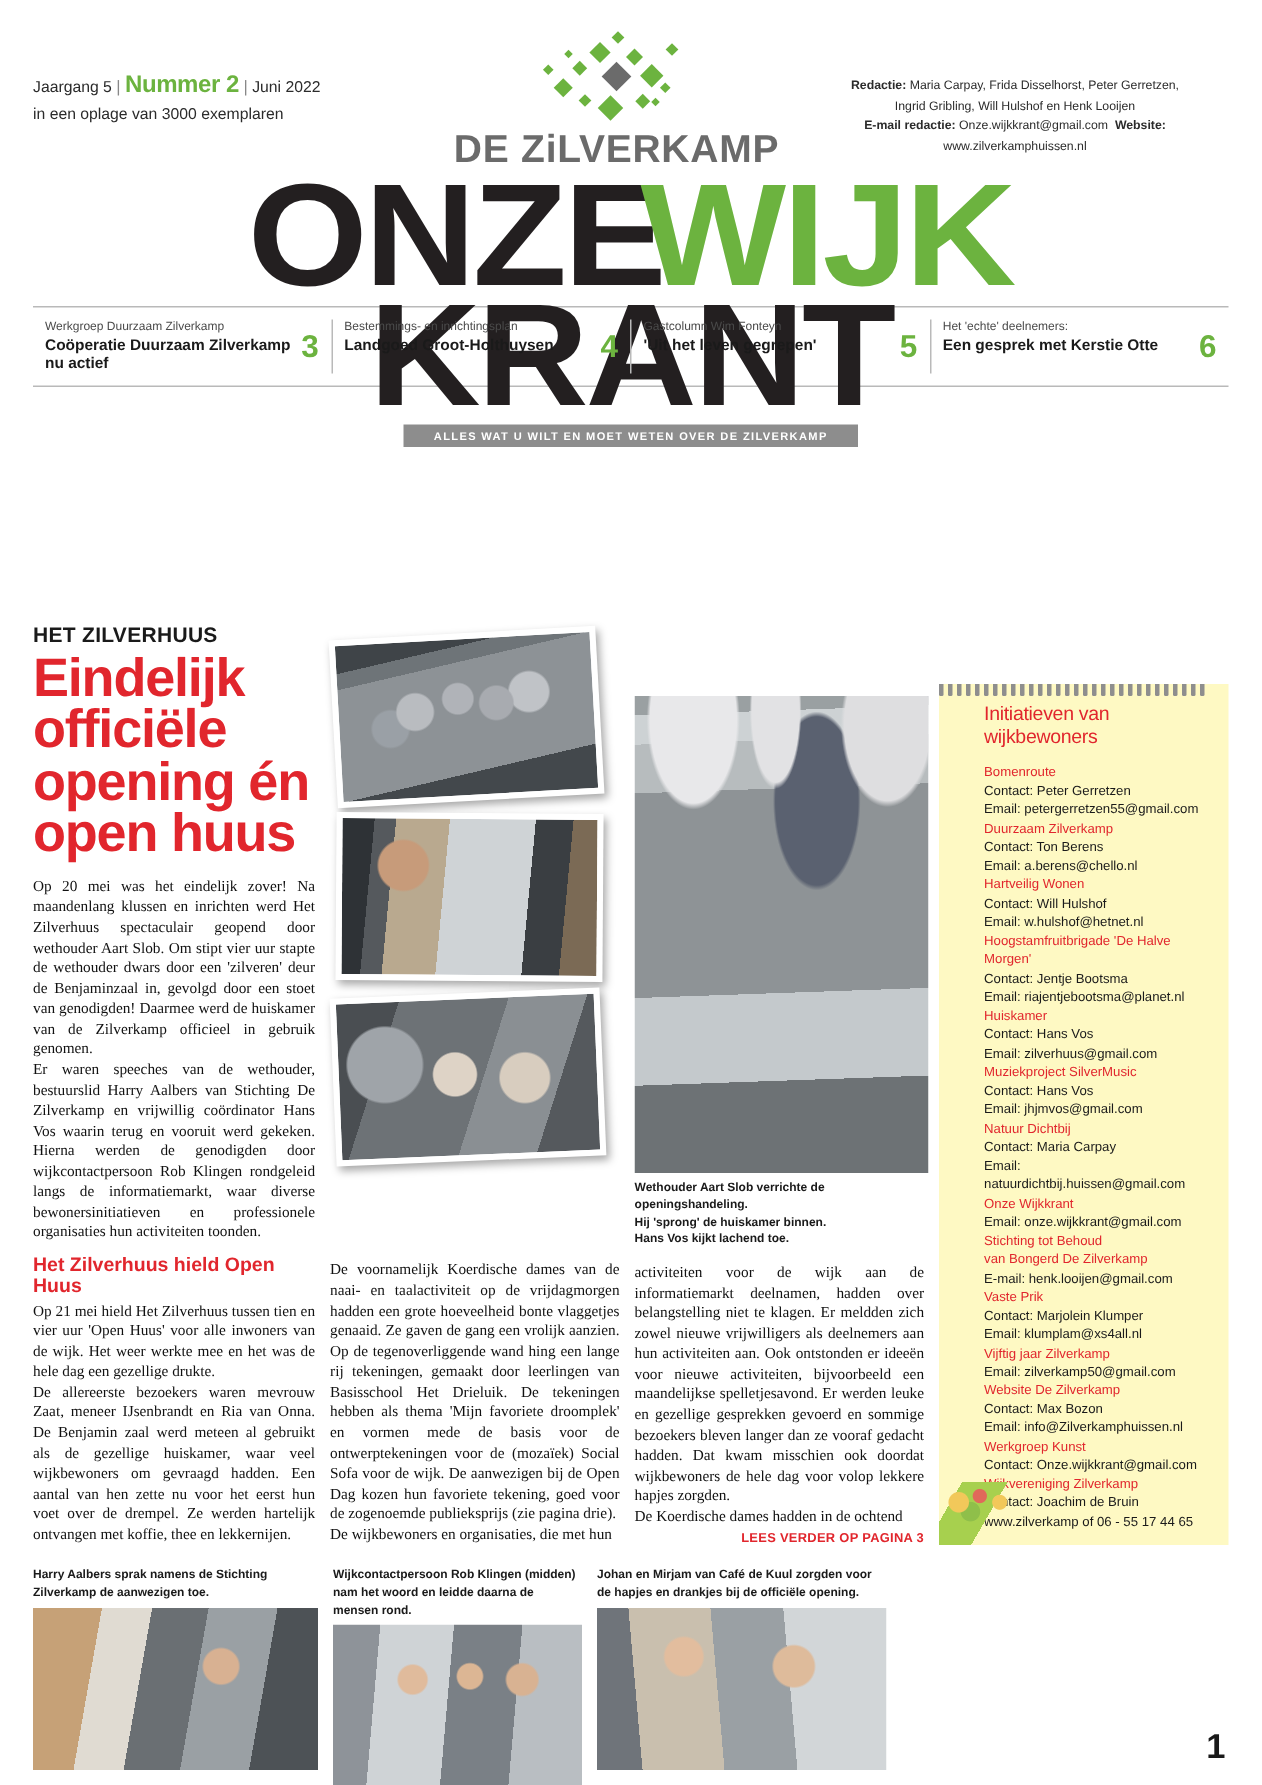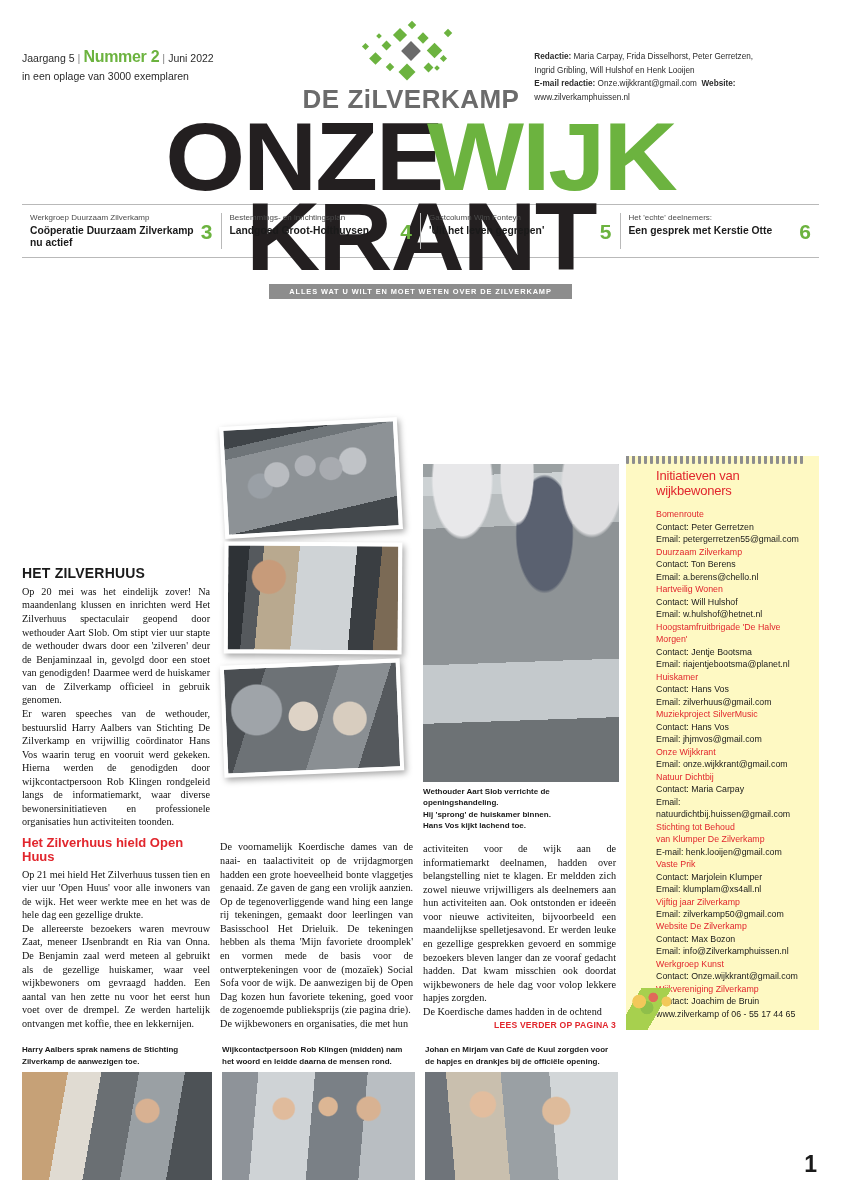--- a/index.html
+++ b/index.html
@@ -22,21 +22,21 @@
   .mh-left .sep { color: #888; font-size: 11px; }
 
   .mh-center { width: 260px; text-align: center; position: relative; }
   .mh-logo-art { height: 62px; position: relative; margin: 0 auto; width: 140px; }
   .mh-logo-art i { position: absolute; background: #6cb33f; display: block; transform: rotate(45deg); }
   .mh-logo-text {
     font-size: 26px; font-weight: bold; color: #6b6b6b;
     letter-spacing: 0.5px; margin-top: 2px; white-space: nowrap;
   }
 
-  .mh-right { width: 300px; text-align: left; font-size: 8.2px; color: #2b2b2b; line-height: 1.65; padding-top: 30px; }
+  .mh-right { width: 300px; text-align: center; font-size: 8.2px; color: #2b2b2b; line-height: 1.65; padding-top: 30px; }
   .mh-right b { font-weight: bold; }
 
   .bigtitle {
     text-align: center; line-height: 0.82; margin-top: 2px;
     font-family: "Liberation Sans", sans-serif;
   }
   .bigtitle span {
     font-size: 97px; font-weight: bold; letter-spacing: -2px;
     transform: scaleX(1.06); display: inline-block;
   }
@@ -240,20 +240,21 @@
       </div>
       <div class="idx-num">6</div>
     </div>
   </div>
 
   <div class="content">
     <div class="cols">
 
       <div class="col1">
         <div class="kicker-small">HET ZILVERHUUS</div>
+        <div class="head-main">Eindelijk officiële opening én open huus</div>
         <div class="body-text">
           <p>Op 20 mei was het eindelijk zover! Na maandenlang klussen en inrichten werd Het Zilverhuus spectaculair geopend door wethouder Aart Slob. Om stipt vier uur stapte de wethouder dwars door een 'zilveren' deur de Benjaminzaal in, gevolgd door een stoet van genodigden! Daarmee werd de huiskamer van de Zilverkamp officieel in gebruik genomen.</p>
           <p>Er waren speeches van de wethouder, bestuurslid Harry Aalbers van Stichting De Zilverkamp en vrijwillig coördinator Hans Vos waarin terug en vooruit werd gekeken. Hierna werden de genodigden door wijkcontactpersoon Rob Klingen rondgeleid langs de informatiemarkt, waar diverse bewonersinitiatieven en professionele organisaties hun activiteiten toonden.</p>
         </div>
         <div class="subhead-red">Het Zilverhuus hield Open Huus</div>
         <div class="body-text">
           <p>Op 21 mei hield Het Zilverhuus tussen tien en vier uur 'Open Huus' voor alle inwoners van de wijk. Het weer werkte mee en het was de hele dag een gezellige drukte.</p>
           <p>De allereerste bezoekers waren mevrouw Zaat, meneer IJsenbrandt en Ria van Onna. De Benjamin zaal werd meteen al gebruikt als de gezellige huiskamer, waar veel wijkbewoners om gevraagd hadden. Een aantal van hen zette nu voor het eerst hun voet over de drempel. Ze werden hartelijk ontvangen met koffie, thee en lekkernijen.</p>
         </div>
       </div>
@@ -376,33 +377,33 @@
                 <div class="sb-name">Huiskamer</div>
                 <div class="sb-line">Contact: Hans Vos</div>
                 <div class="sb-line">Email: zilverhuus@gmail.com</div>
               </div>
               <div class="sb-entry">
                 <div class="sb-name">Muziekproject SilverMusic</div>
                 <div class="sb-line">Contact: Hans Vos</div>
                 <div class="sb-line">Email: jhjmvos@gmail.com</div>
               </div>
               <div class="sb-entry">
-                <div class="sb-name">Onze Wijkkrant</div>
-                <div class="sb-line">Email: onze.wijkkrant@gmail.com</div>
-              </div>
-              <div class="sb-entry">
                 <div class="sb-name">Natuur Dichtbij</div>
                 <div class="sb-line">Contact: Maria Carpay</div>
                 <div class="sb-line">Email: natuurdichtbij.huissen@gmail.com</div>
               </div>
               <div class="sb-entry">
+                <div class="sb-name">Onze Wijkkrant</div>
+                <div class="sb-line">Email: onze.wijkkrant@gmail.com</div>
+              </div>
+              <div class="sb-entry">
                 <div class="sb-name">Stichting tot Behoud</div>
               </div>
               <div class="sb-entry">
-                <div class="sb-name">van Klumper De Zilverkamp</div>
+                <div class="sb-name">van Bongerd De Zilverkamp</div>
                 <div class="sb-line">E-mail: henk.looijen@gmail.com</div>
               </div>
               <div class="sb-entry">
                 <div class="sb-name">Vaste Prik</div>
                 <div class="sb-line">Contact: Marjolein Klumper</div>
                 <div class="sb-line">Email: klumplam@xs4all.nl</div>
               </div>
               <div class="sb-entry">
                 <div class="sb-name">Vijftig jaar Zilverkamp</div>
                 <div class="sb-line">Email: zilverkamp50@gmail.com</div>
@@ -435,21 +436,21 @@
 
     <div style="display:flex; gap:10px; margin-top:10px;">
       <div style="width:190px;">
         <div class="caption" style="margin-bottom:4px;">Harry Aalbers sprak namens de Stichting Zilverkamp de aanwezigen toe.</div>
         <div class="photo" style="height:108px;">
           <div class="ph-grad" style="background:
               radial-gradient(circle at 66% 36%, #d8b192 0 8%, transparent 9%),
               linear-gradient(100deg,#c6a177 0 22%, #e0dbd2 22% 38%, #6a6f73 38% 56%, #9aa0a4 56% 78%, #4d5256 78% 100%)"></div>
         </div>
       </div>
-      <div style="width:193px;">
+      <div style="width:166px;">
         <div class="caption" style="margin-bottom:4px;">Wijkcontactpersoon Rob Klingen (midden) nam het woord en leidde daarna de mensen rond.</div>
         <div class="photo" style="height:108px;">
           <div class="ph-grad" style="background:
               radial-gradient(circle at 32% 34%, #e0bb9c 0 7%, transparent 8%),
               radial-gradient(circle at 55% 32%, #dcb694 0 7%, transparent 8%),
               radial-gradient(circle at 76% 34%, #d8b292 0 7%, transparent 8%),
               linear-gradient(95deg,#8e9399 0 18%, #cfd3d6 18% 46%, #7a8086 46% 72%, #b9bec2 72% 100%)"></div>
         </div>
       </div>
       <div style="width:193px;">

